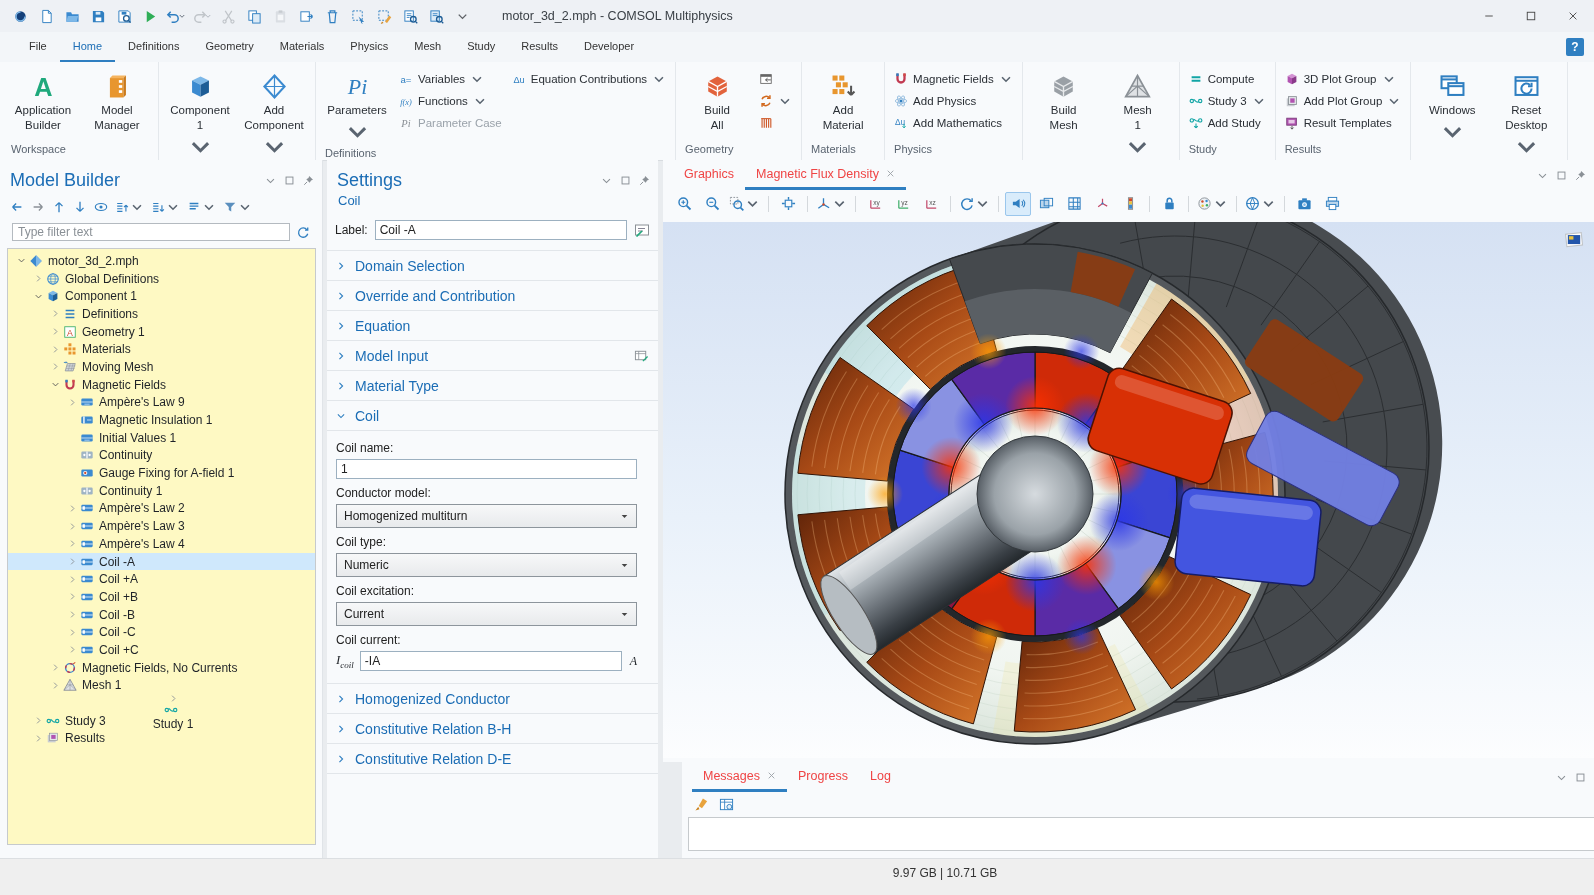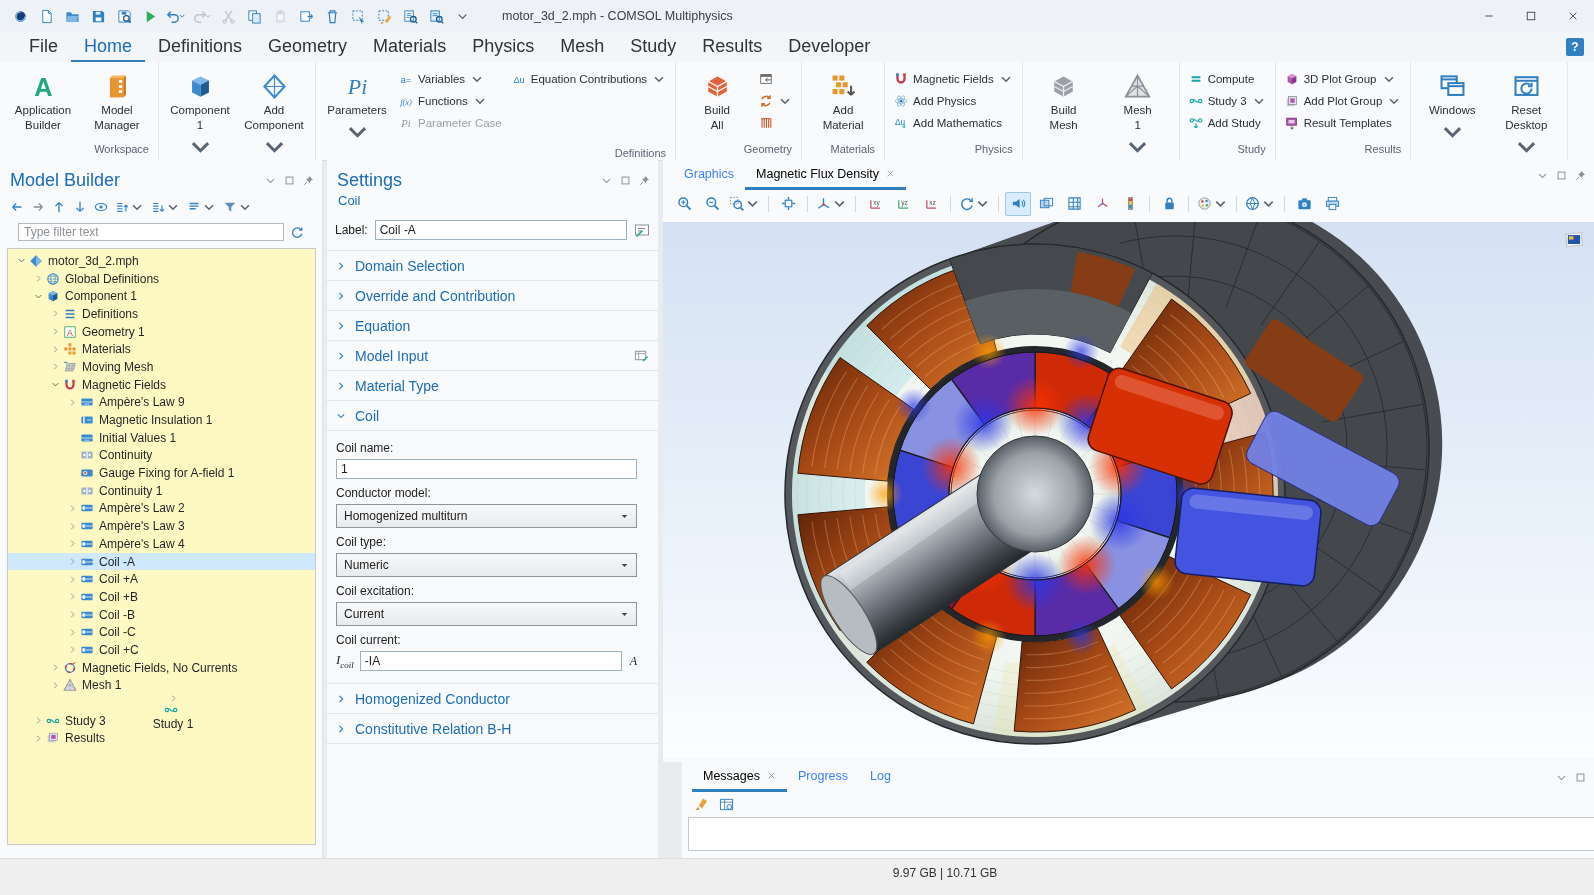--- a/index.html
+++ b/index.html
@@ -14,50 +14,50 @@
   .qa-btn svg{width:15px;height:15px}
   .qa-btn.dim{opacity:.45}
   .qa-arrow svg{width:8px;height:8px;margin-left:-3px}
   #win-title{margin-left:28px;color:#3a4046;font-size:12.5px;white-space:nowrap}
   #win-controls{margin-left:auto;display:flex;height:32px}
   .win-btn{width:42px;height:32px;display:flex;align-items:center;justify-content:center;color:#444}
   .win-btn svg{width:12px;height:12px}
   
   #menubar{position:absolute;left:0;top:32px;right:0;height:30px;background:#f3f6f9;
            display:flex;align-items:stretch;padding-left:16px}
-  .menu-item{padding:0 13px;display:flex;align-items:center;color:#333;font-size:18px;
+  .menu-item{padding:0 13px;display:flex;align-items:center;color:#333;font-size:11px;
              border-bottom:2px solid transparent}
   .menu-item.active{color:#1b6db5;border-bottom-color:#2f7fc1}
   #help-btn{margin-left:auto;margin-right:10px;align-self:center;width:18px;height:18px;background:#2f7fc1;
             color:#fff;font-weight:bold;display:flex;align-items:center;justify-content:center;border-radius:2px;font-size:12px}
   
   #ribbon{position:absolute;left:0;top:62px;right:0;height:98px;background:#f8fafc;
           border-bottom:1px solid #d8dce0;display:flex;align-items:stretch;padding:0 2px}
   .rgroup{display:flex;flex-direction:column;border-right:1px solid #e4e8ec;padding:3px 9px 0}
   .rbody{display:flex;gap:10px;flex:1;align-items:flex-start}
-  .rlabel{text-align:right;font-size:11px;color:#5a6470;padding:2px 0 5px;white-space:nowrap}
+  .rlabel{text-align:left;font-size:11px;color:#5a6470;padding:2px 0 5px;white-space:nowrap}
   .btn-big{width:64px;display:flex;flex-direction:column;align-items:center;padding-top:3px;cursor:default}
   .btn-big .icon svg{width:27px;height:27px}
   .btn-big .blabel{font-size:11.5px;color:#2a2f35;text-align:center;line-height:1.3;white-space:pre-line;margin-top:3px}
   .rcol{display:flex;flex-direction:column;gap:5px;padding-top:5px}
   .btn-small{display:flex;align-items:center;gap:5px;font-size:11.5px;color:#2a2f35;height:17px;white-space:nowrap;cursor:default}
   .btn-small .icon svg{width:14px;height:14px}
   .btn-small.disabled,.btn-big.disabled{color:#9aa2aa}
   .dd-arrow svg{width:8px;height:8px}
   
   .panel{position:absolute;background:#f8fafc}
   #model-builder{left:0;top:160px;width:322px;height:698px;border-right:1px solid #e0e4e8}
   .panel-head{display:flex;align-items:center;padding:10px 8px 0 10px}
   .panel-title{color:#1b6db5;font-size:18px;flex:1}
   .panel-ctrls{display:flex;gap:8px}
   .panel-ctrls .icon svg{width:11px;height:11px}
   #mb-toolbar{display:flex;align-items:center;gap:3px;padding:6px 6px 4px 8px}
   .tb-btn{height:20px;display:flex;align-items:center;justify-content:center;gap:1px;padding:0 2px;border-radius:2px}
   .tb-btn svg{width:14px;height:14px}
-  #mb-filter-row{display:flex;align-items:center;gap:6px;padding:2px 18px}
+  #mb-filter-row{display:flex;align-items:center;gap:6px;padding:2px 12px}
   #mb-filter{flex:1;height:18px;border:1px solid #b4bac0;background:#fff;font-family:"Liberation Sans",sans-serif;
              font-size:12px;padding:0 5px;color:#333}
   #mb-filter::placeholder{color:#8a9096}
   #mb-refresh svg{width:14px;height:14px}
   #tree{position:absolute;left:7px;right:6px;top:88px;bottom:13px;background:#fef9c3;border:1px solid #c6cacd;
         overflow:hidden;padding-top:3px}
   .trow{height:17.7px;display:flex;align-items:center;font-size:12px;color:#1f2328;white-space:nowrap}
   .trow.selected{background:#cfe8fc}
   .tchev{width:15px;display:flex;justify-content:center;flex:none}
   .tchev svg{width:9px;height:9px}
@@ -84,23 +84,23 @@
          display:flex;align-items:center;justify-content:space-between;padding:0 7px;font-size:12px;color:#222}
   .combo svg{width:9px;height:9px}
   #coil-current-row{display:flex;align-items:center;gap:6px}
   #coil-symbol{font-style:italic;font-family:"Liberation Serif",serif;font-size:13px}
   #coil-symbol sub{font-size:9px}
   #coil-unit{margin-left:2px;font-style:italic;font-family:"Liberation Serif",serif}
   .fullw{width:100%}
   
   #graphics{left:663px;top:160px;width:931px;height:602px}
   .tabs{height:30px;display:flex;align-items:stretch;padding-left:10px;position:relative}
-  .tab{padding:0 11px;display:flex;align-items:center;gap:7px;font-size:12.5px;color:#3b82f6;
+  .tab{padding:0 11px;display:flex;align-items:center;gap:7px;font-size:12.5px;color:#ef4444;
        border-bottom:3px solid transparent}
-  .tab.active{color:#000000;border-bottom-color:#2f7fc1}
+  .tab.active{color:#ef4444;border-bottom-color:#2f7fc1}
   .tab .close svg{width:9px;height:9px}
   #gtoolbar{height:27px;display:flex;align-items:center;padding-left:8px;gap:2px}
   .gt-btn{height:22px;min-width:22px;display:flex;align-items:center;justify-content:center;gap:1px;
           border-radius:2px;border:1px solid transparent;padding:0 1px}
   .gt-btn svg{width:15px;height:15px}
   .gt-btn.active{background:#d9ecfb;border-color:#9ac6ec}
   .gt-div{width:1px;height:16px;background:#d4d8dc;margin:0 4px}
   #canvas{position:absolute;left:0;top:62px;width:931px;height:536px;
           background:linear-gradient(#d5e1f3,#e9f1fa 55%,#fcfdfe)}
   #canvas svg.motor{position:absolute;left:0;top:0;width:100%;height:100%}
@@ -1402,20 +1402,28 @@
         </span>
         <span class="sec-label">Homogenized Conductor</span>
       </div>
       <div class="sec">
         <span class="schev icon">
           <svg xmlns="http://www.w3.org/2000/svg" viewBox="0 0 16 16">
             <path d="M5.5 3l5 5-5 5" fill="none" stroke="#2f7fc1" stroke-width="1.8"></path>
           </svg>
         </span>
         <span class="sec-label">Constitutive Relation B-H</span>
+      </div>
+      <div class="sec">
+        <span class="schev icon">
+          <svg xmlns="http://www.w3.org/2000/svg" viewBox="0 0 16 16">
+            <path d="M5.5 3l5 5-5 5" fill="none" stroke="#2f7fc1" stroke-width="1.8"></path>
+          </svg>
+        </span>
+        <span class="sec-label">Constitutive Relation D-E</span>
       </div>
     </div>
 </div>
 
 <div id="graphics" class="panel">
   <div class="tabs" id="gtabs">
     <div class="tab">
         <span>Graphics</span>
       </div>
       <div class="tab active">

